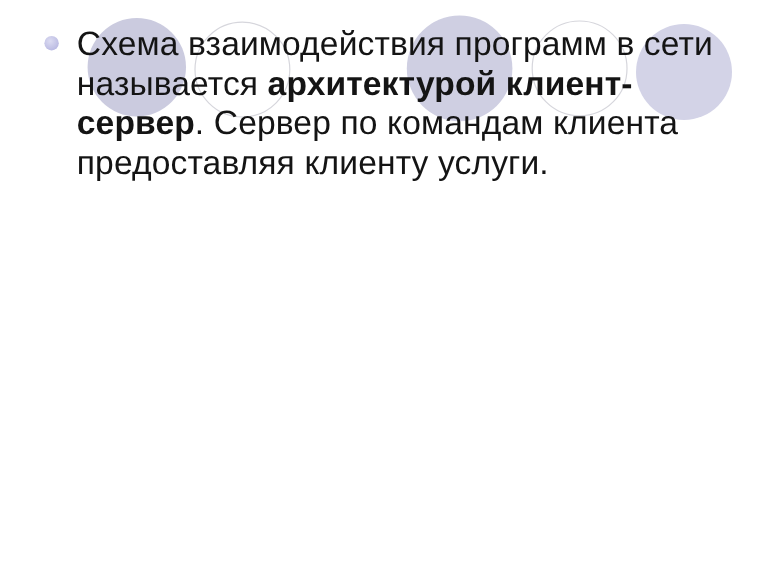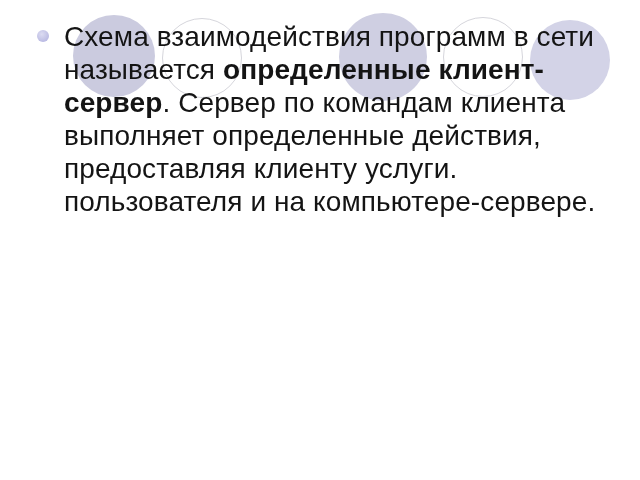--- a/index.html
+++ b/index.html
@@ -62,20 +62,18 @@
       <div class="deco-circle" style="left: 162px; top: 18px; width: 80px; height: 80px; border: 1.5px solid rgb(214, 214, 220);"></div>
       <div class="deco-circle" style="left: 339px; top: 13px; width: 88px; height: 88px; background: rgb(207, 207, 226);"></div>
       <div class="deco-circle" style="left: 443px; top: 17px; width: 80px; height: 80px; border: 1.5px solid rgb(214, 214, 220);"></div>
       <div class="deco-circle" style="left: 530px; top: 20px; width: 80px; height: 80px; background: rgb(211, 211, 231);"></div>
     </div>
 
   <span class="bullet-marker"></span>
 
   <div class="text-block">
     <div class="text-line"><span class="seg">Схема взаимодействия программ в сети</span></div>
-    <div class="text-line"><span class="seg">называется </span><span class="seg b">определенные клиент-</span></div>
+    <div class="text-line"><span class="seg">называется </span><span class="seg b">архитектурой клиент-</span></div>
     <div class="text-line"><span class="seg b">сервер</span><span class="seg">. Сервер по командам клиента</span></div>
-    <div class="text-line"><span class="seg">выполняет определенные действия,</span></div>
     <div class="text-line"><span class="seg">предоставляя клиенту услуги.</span></div>
-    <div class="text-line"><span class="seg">пользователя и на компьютере-сервере.</span></div>
   </div>
 
 </div>
 
 </body></html>

